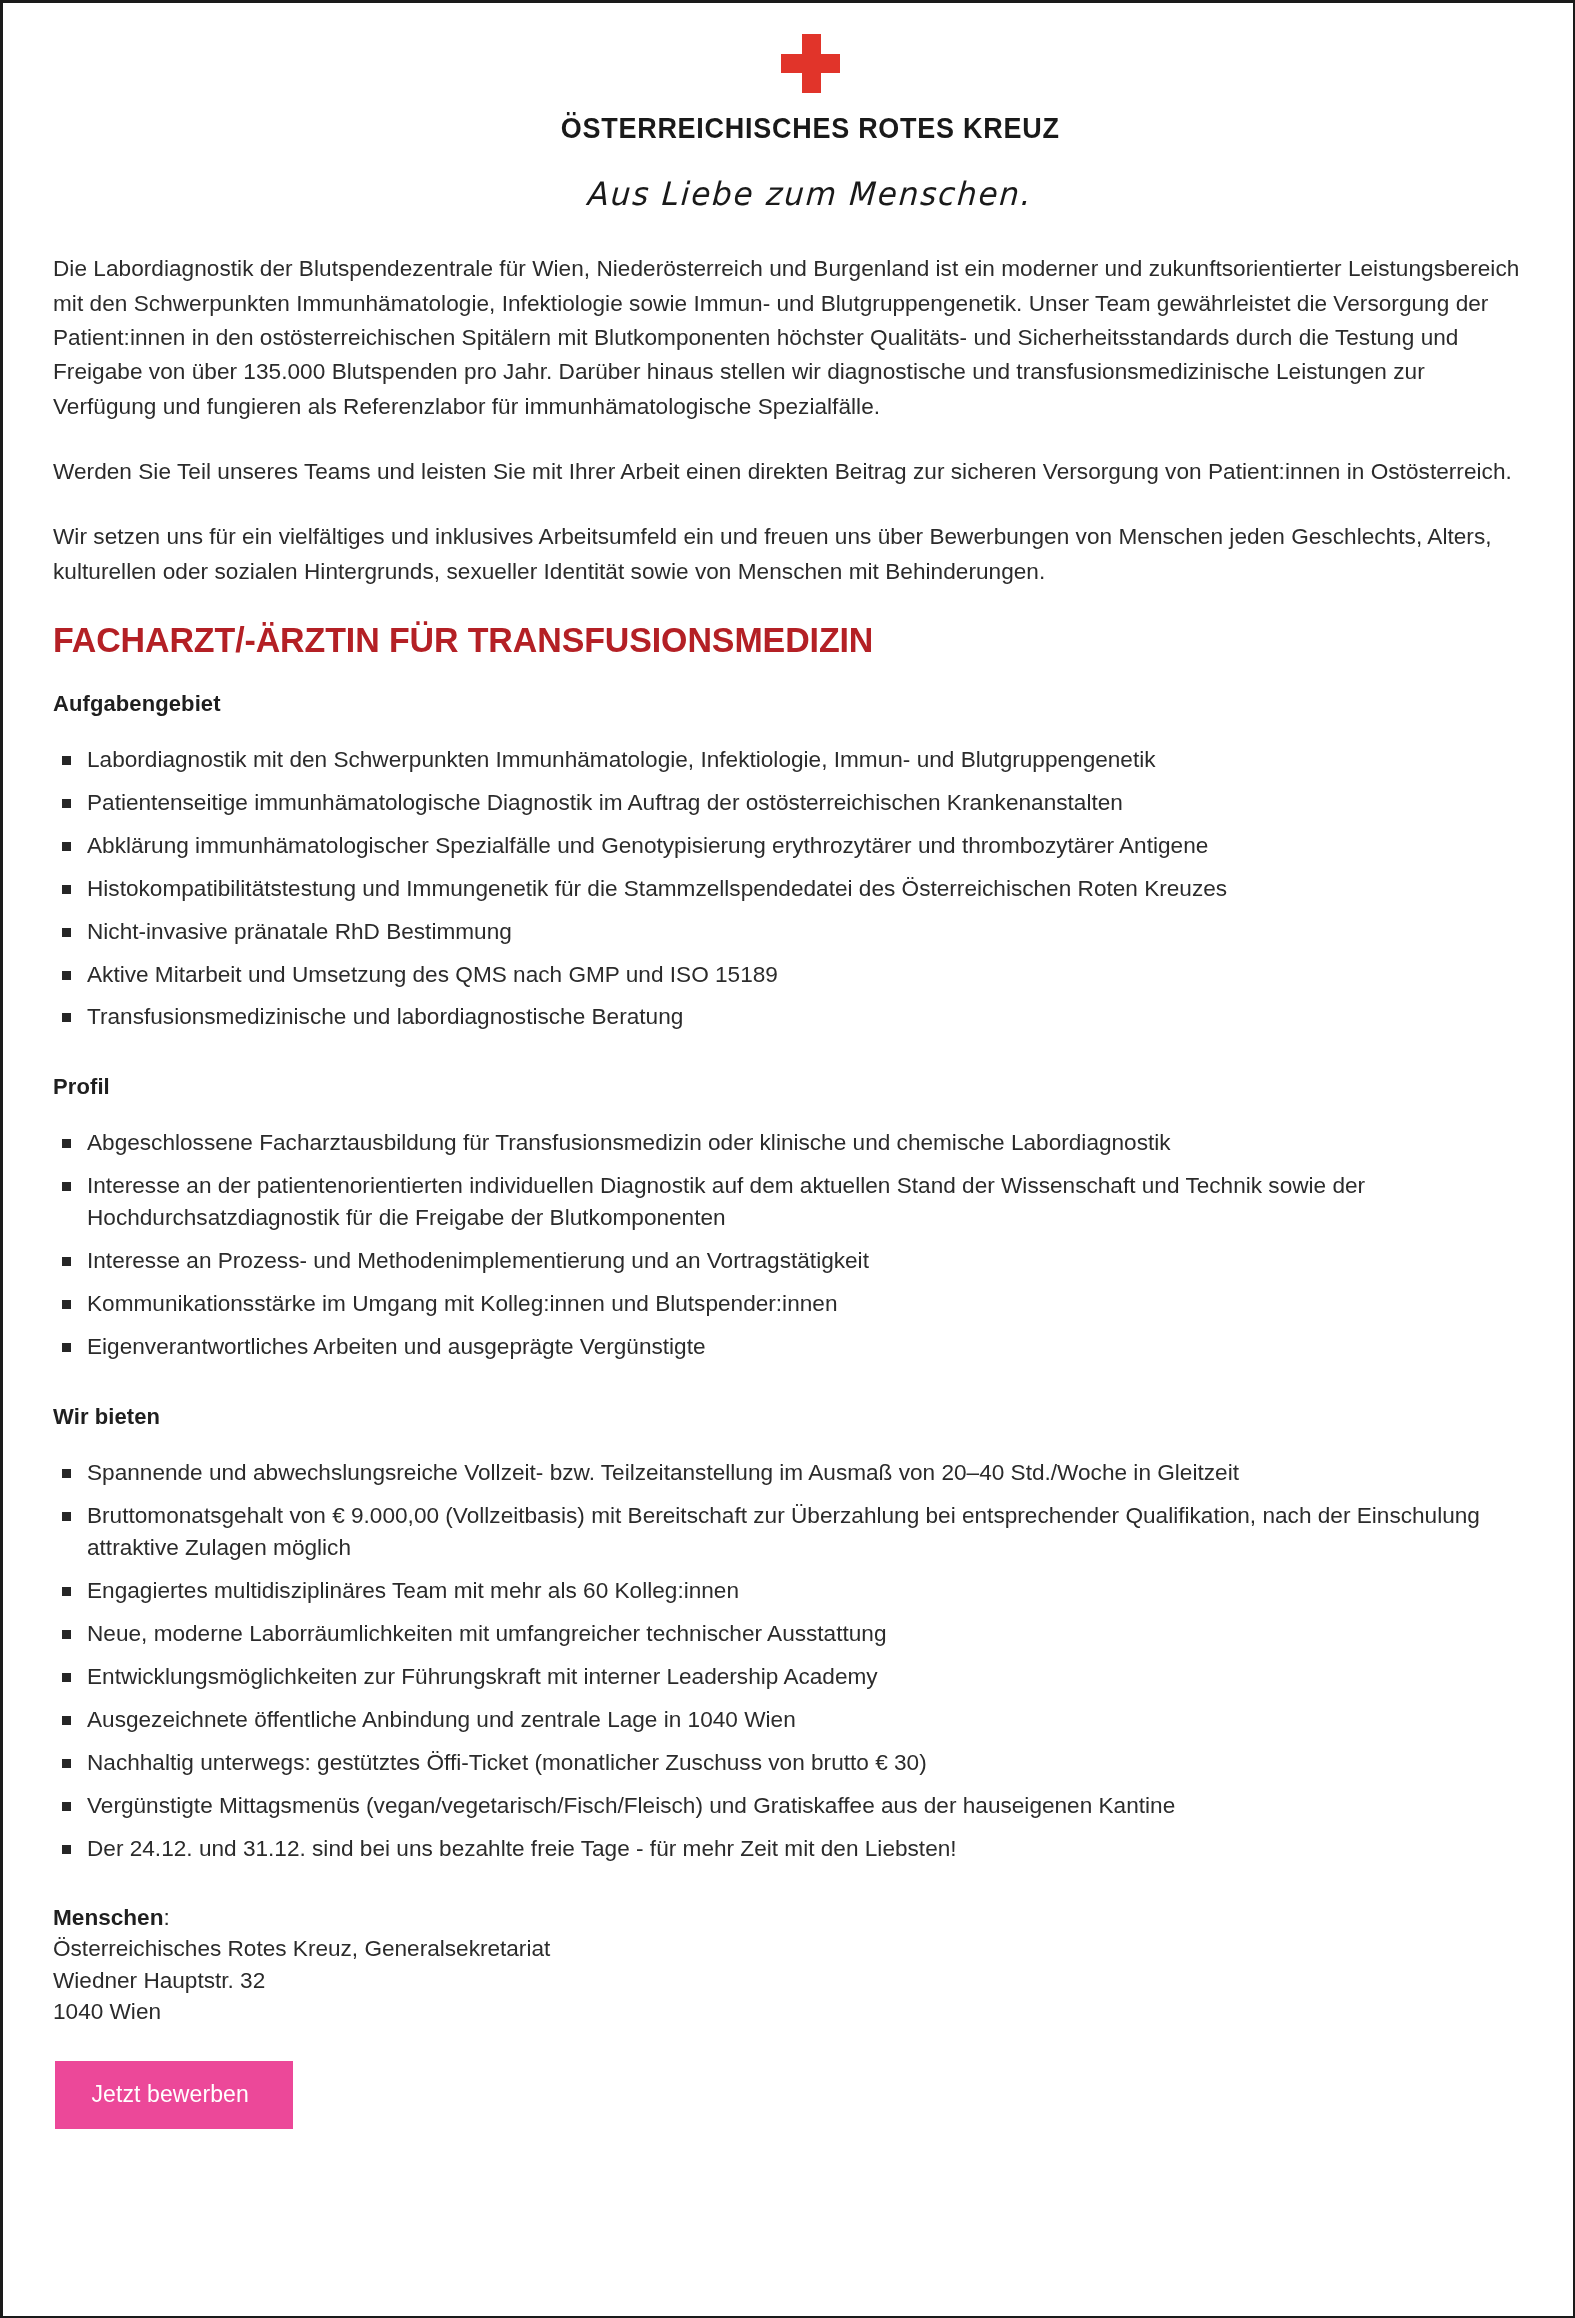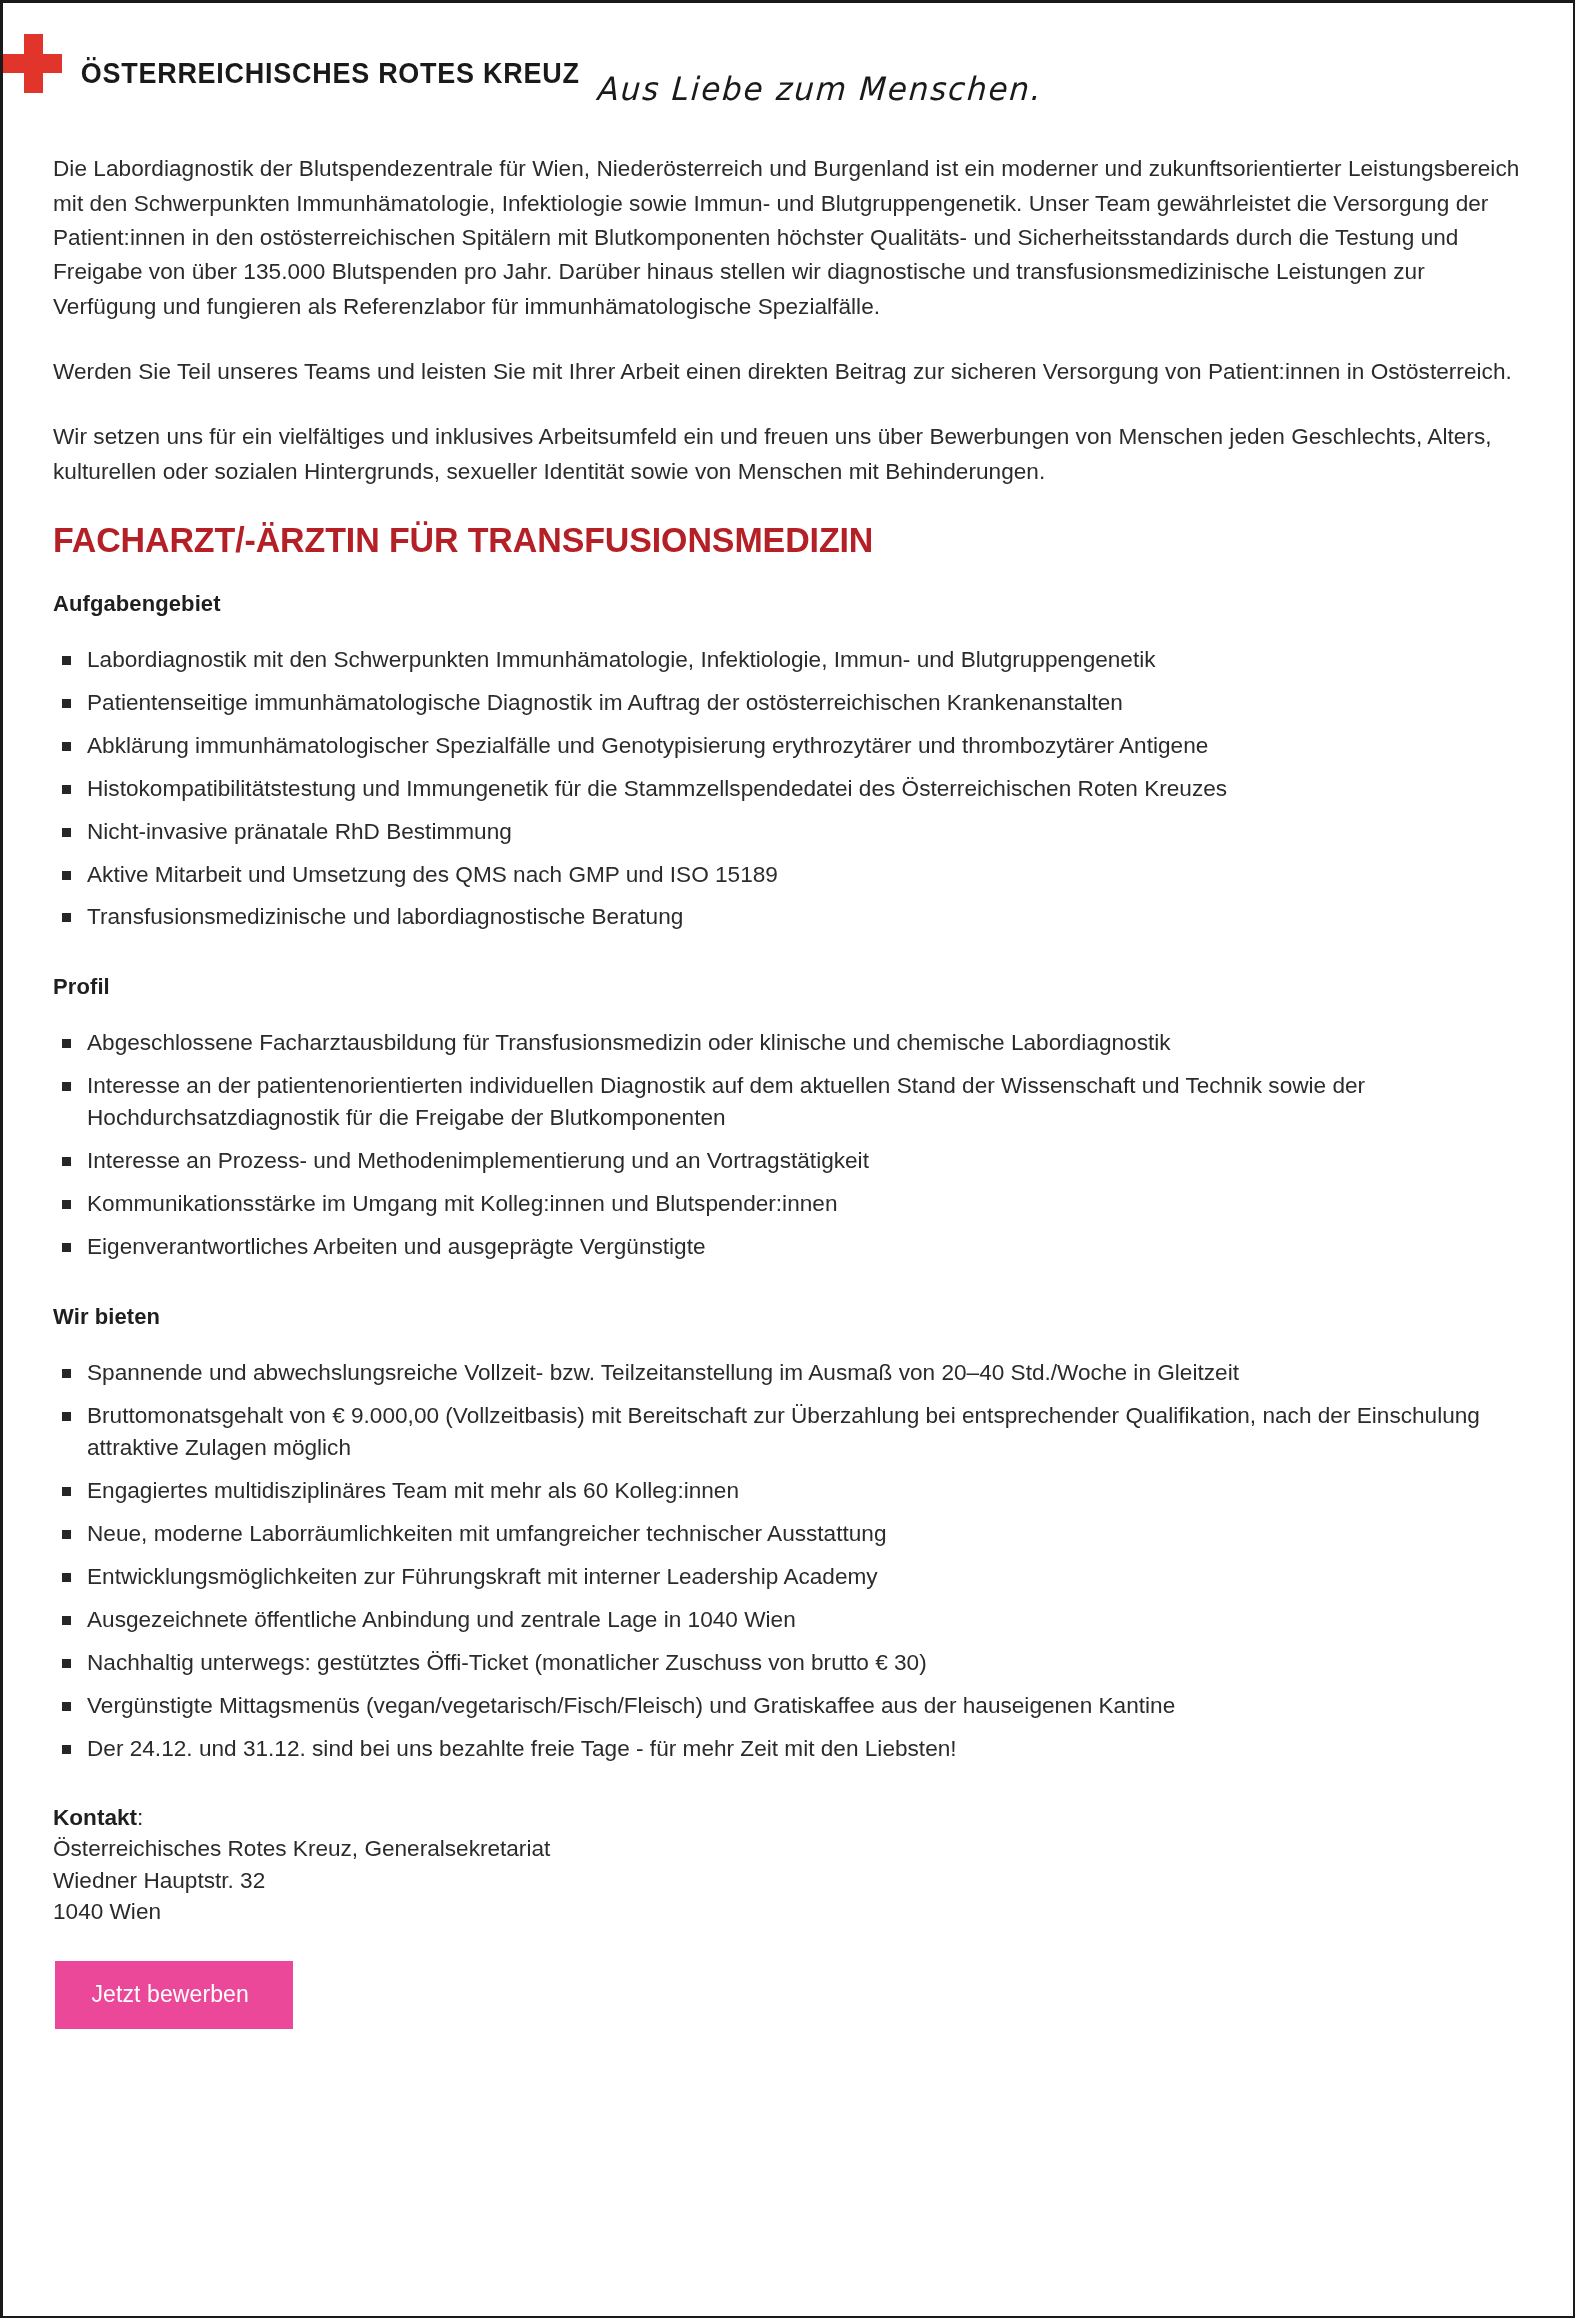--- a/index.html
+++ b/index.html
@@ -26,22 +26,23 @@
     padding: 0;
     overflow: hidden;
   }
 
   
   .header {
     width: 100%;
     padding-top: 31px;
     padding-bottom: 13.3px;
     display: flex;
-    flex-direction: row;
+    flex-direction: column;
     align-items: center;
+    padding-left: 44px;
   }
 
   .logo-cross {
     width: 59px;
     height: 59px;
     position: relative;
     margin-bottom: 19px;
   }
   .logo-cross .bar-v,
   .logo-cross .bar-h {
@@ -219,21 +220,21 @@
       <li>Neue, moderne Laborräumlichkeiten mit umfangreicher technischer Ausstattung</li>
       <li>Entwicklungsmöglichkeiten zur Führungskraft mit interner Leadership Academy</li>
       <li>Ausgezeichnete öffentliche Anbindung und zentrale Lage in 1040 Wien</li>
       <li>Nachhaltig unterwegs: gestütztes Öffi-Ticket (monatlicher Zuschuss von brutto € 30)</li>
       <li>Vergünstigte Mittagsmenüs (vegan/vegetarisch/Fisch/Fleisch) und Gratiskaffee aus der hauseigenen Kantine</li>
       <li>Der 24.12. und 31.12. sind bei uns bezahlte freie Tage - für mehr Zeit mit den Liebsten!</li>
     </ul>
 
     
     <div class="contact-block">
-      <span class="contact-line"><span class="k-label">Kontakt</span><span>:</span></span>
+      <span class="contact-line"><span class="k-label">Menschen</span><span>:</span></span>
       <span class="contact-line">Österreichisches Rotes Kreuz, Generalsekretariat</span>
       <span class="contact-line">Wiedner Hauptstr. 32</span>
       <span class="contact-line">1040 Wien</span>
     </div>
 
     
     <button class="apply-button">Jetzt bewerben</button>
 
   </div>
 </div>

